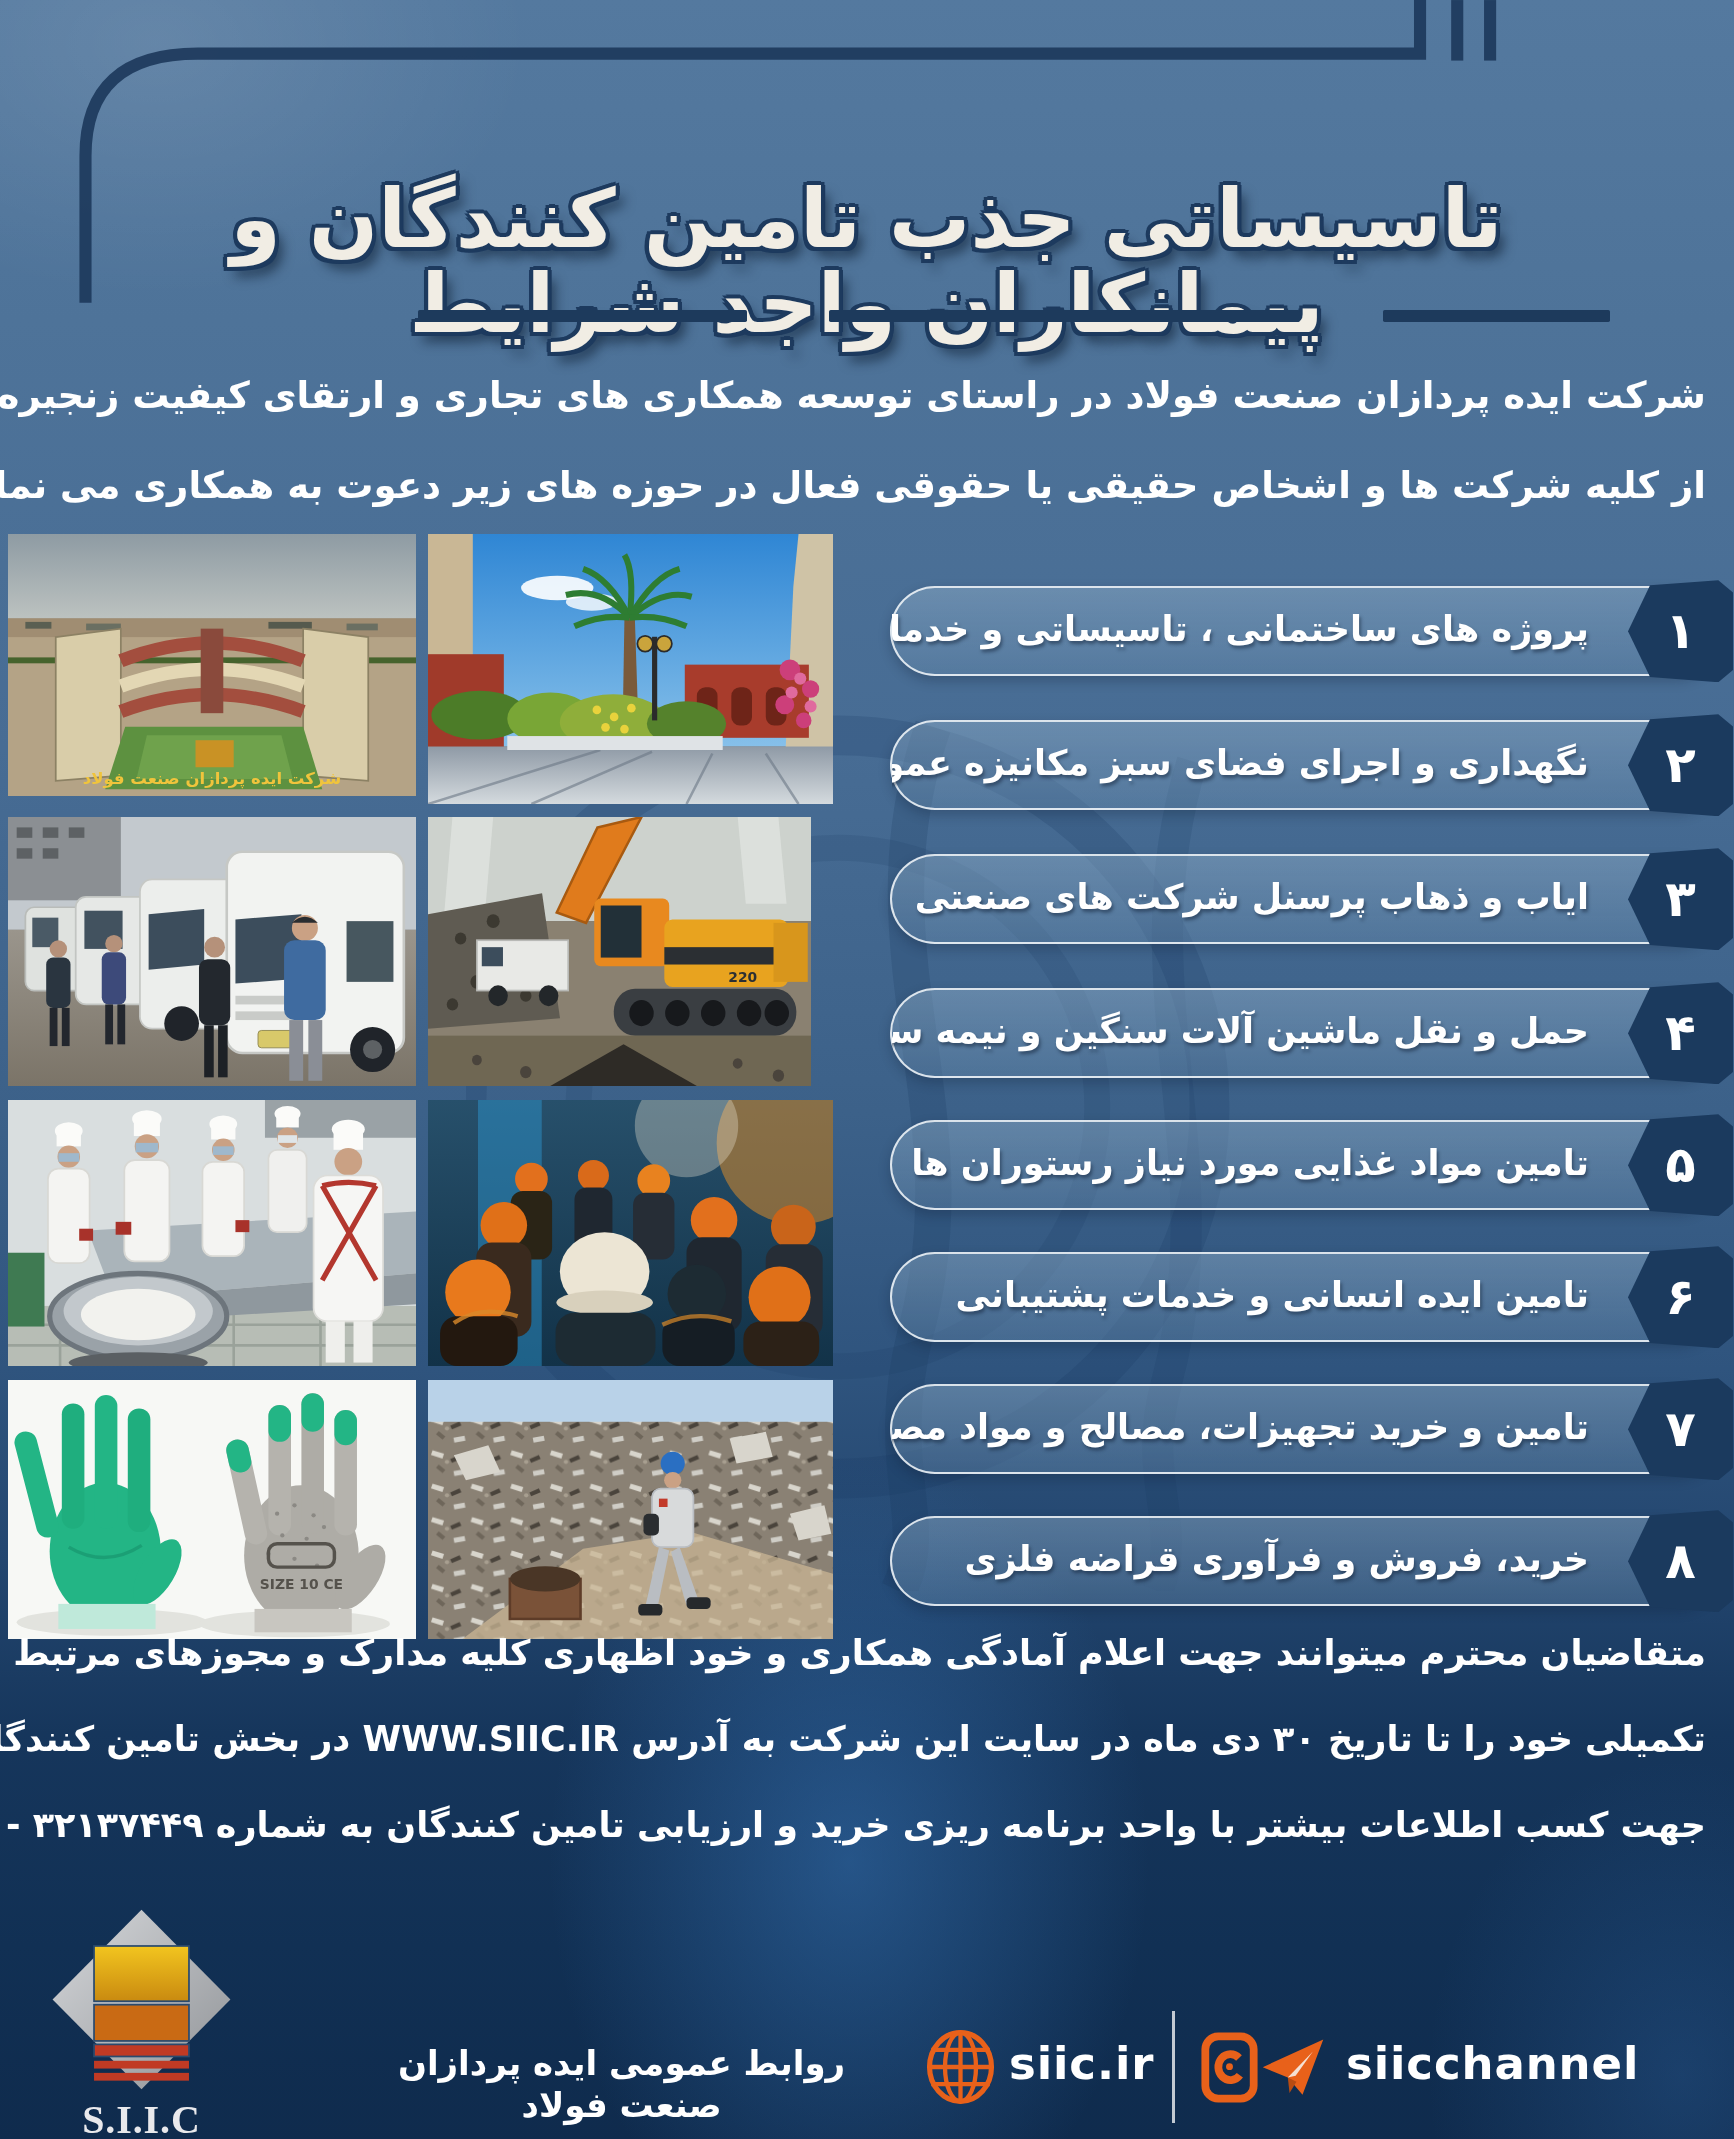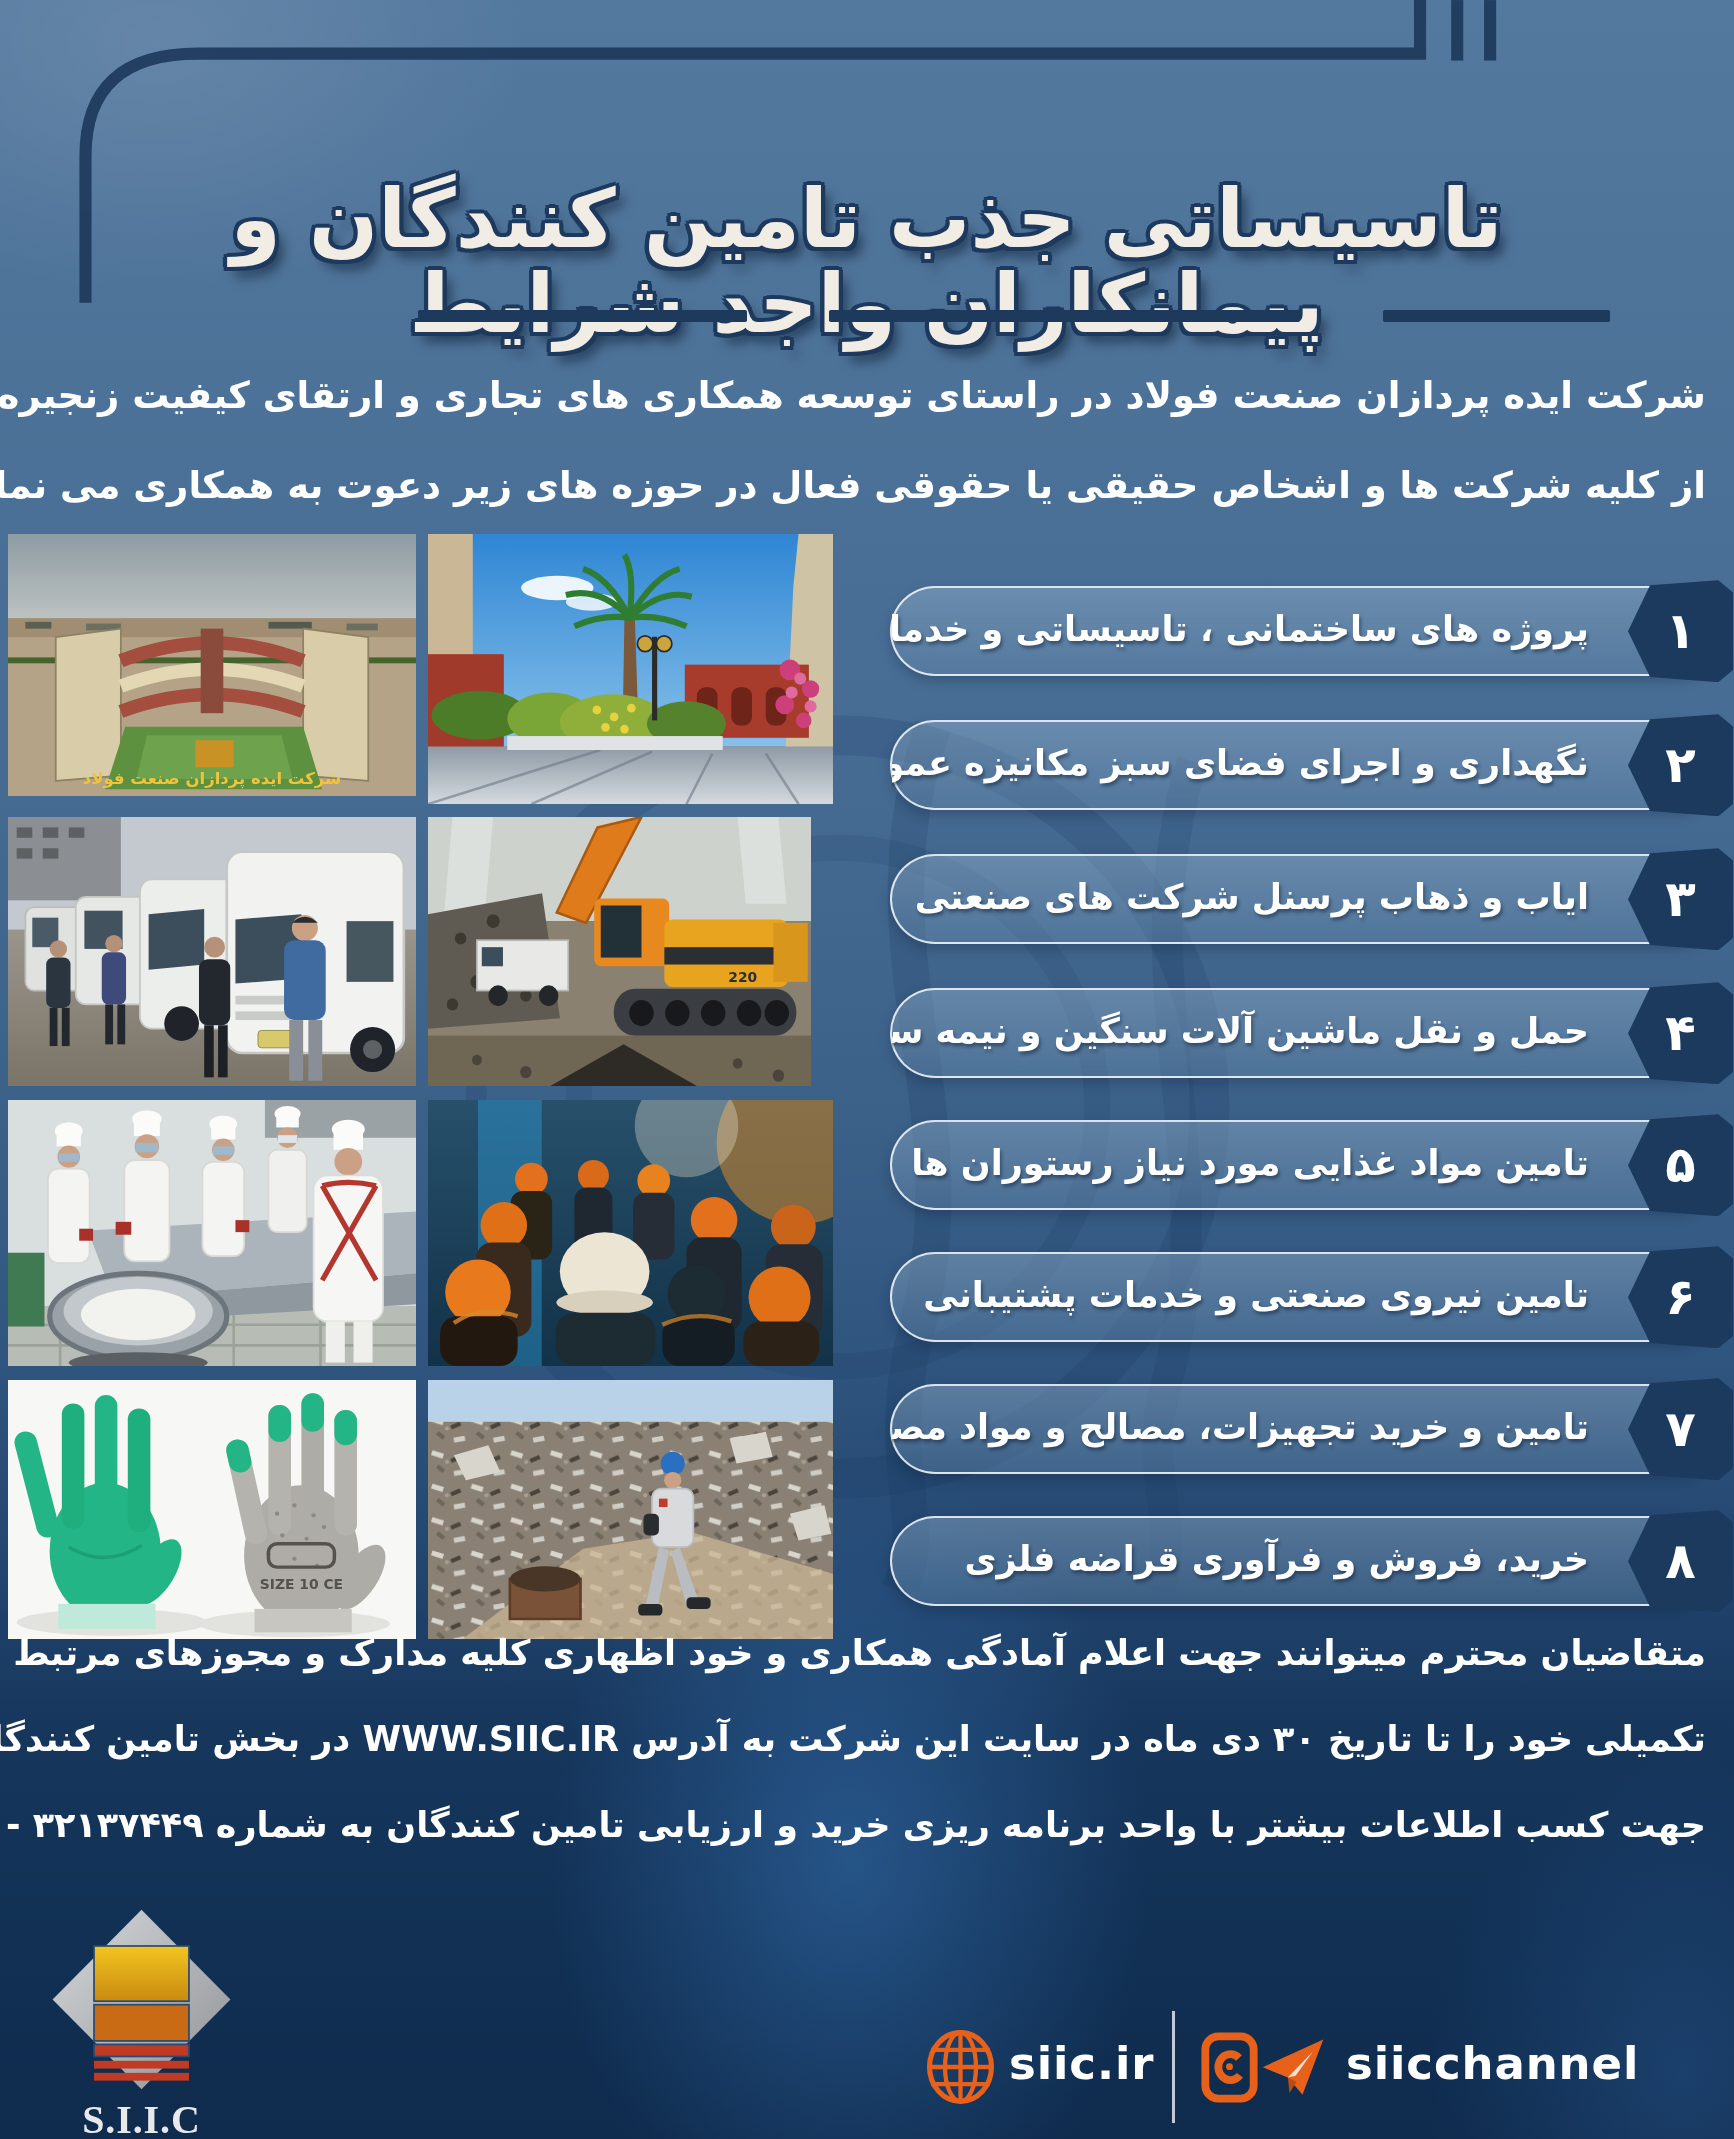--- a/index.html
+++ b/index.html
@@ -511,21 +511,21 @@
   </div>
   <div class="abs pill i4">
     <div class="lbl">حمل و نقل ماشین آلات سنگین و نیمه سنگین</div>
     <div class="badge">۴</div>
   </div>
   <div class="abs pill i5">
     <div class="lbl">تامین مواد غذایی مورد نیاز رستوران ها</div>
     <div class="badge">۵</div>
   </div>
   <div class="abs pill i6">
-    <div class="lbl">تامین نیروی صنعتی و خدمات پشتیبانی</div>
+    <div class="lbl">تامین ایده انسانی و خدمات پشتیبانی</div>
     <div class="badge">۶</div>
   </div>
   <div class="abs pill i7">
     <div class="lbl">تامین و خرید تجهیزات، مصالح و مواد مصرفی</div>
     <div class="badge">۷</div>
   </div>
   <div class="abs pill i8">
     <div class="lbl">خرید، فروش و فرآوری قراضه فلزی</div>
     <div class="badge">۸</div>
   </div>
@@ -549,20 +549,21 @@
     </defs>
     <polygon points="107,2 210,106 107,210 4,106" fill="url(#grayG)"></polygon>
     <rect x="52" y="44" width="110" height="64" fill="url(#goldG)" stroke="#2a4a6e" stroke-width="2"></rect>
     <rect x="52" y="112" width="110" height="42" fill="#c96a14" stroke="#2a4a6e" stroke-width="2"></rect>
     <rect x="52" y="158" width="110" height="14" fill="#c03a24" stroke="#2a4a6e" stroke-width="2"></rect>
     <rect x="52" y="177" width="110" height="9" fill="#c03a24"></rect>
     <rect x="52" y="191" width="110" height="9" fill="#c03a24"></rect>
   </svg>
   <div class="abs siic-text">S.I.I.C</div>
 
+  <div class="abs dept">روابط عمومی ایده پردازان صنعت فولاد</div>
 
   <svg class="abs" style="left:927px; top:2030px;" width="69" height="74" viewBox="0 0 80 86">
     <ellipse cx="40" cy="43" rx="36" ry="40" stroke="#e8611a" stroke-width="6" fill="none"></ellipse>
     <ellipse cx="40" cy="43" rx="18" ry="40" stroke="#e8611a" stroke-width="5" fill="none"></ellipse>
     <line x1="40" y1="3" x2="40" y2="83" stroke="#e8611a" stroke-width="5"></line>
     <line x1="6" y1="23" x2="74" y2="23" stroke="#e8611a" stroke-width="5"></line>
     <line x1="4" y1="43" x2="76" y2="43" stroke="#e8611a" stroke-width="5"></line>
     <line x1="6" y1="63" x2="74" y2="63" stroke="#e8611a" stroke-width="5"></line>
   </svg>
   <div class="abs site-label">siic.ir</div>

